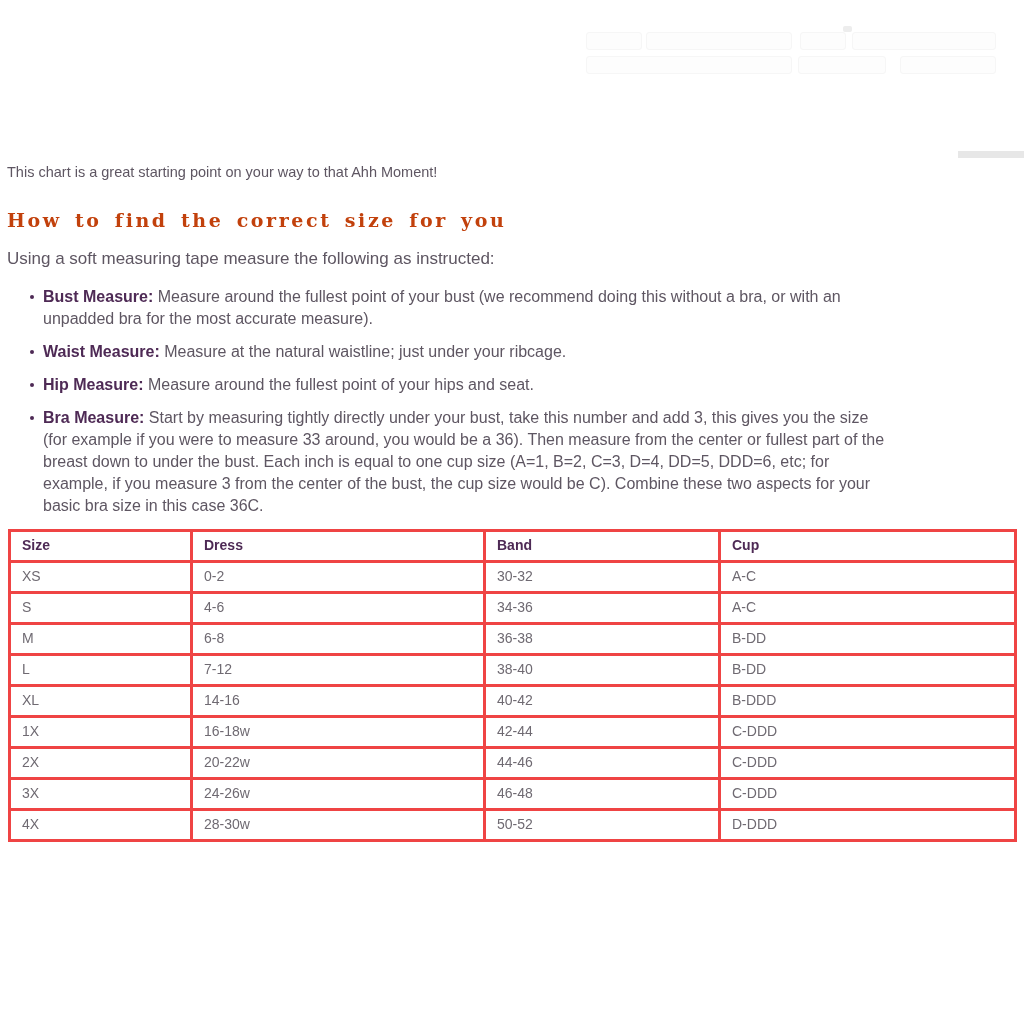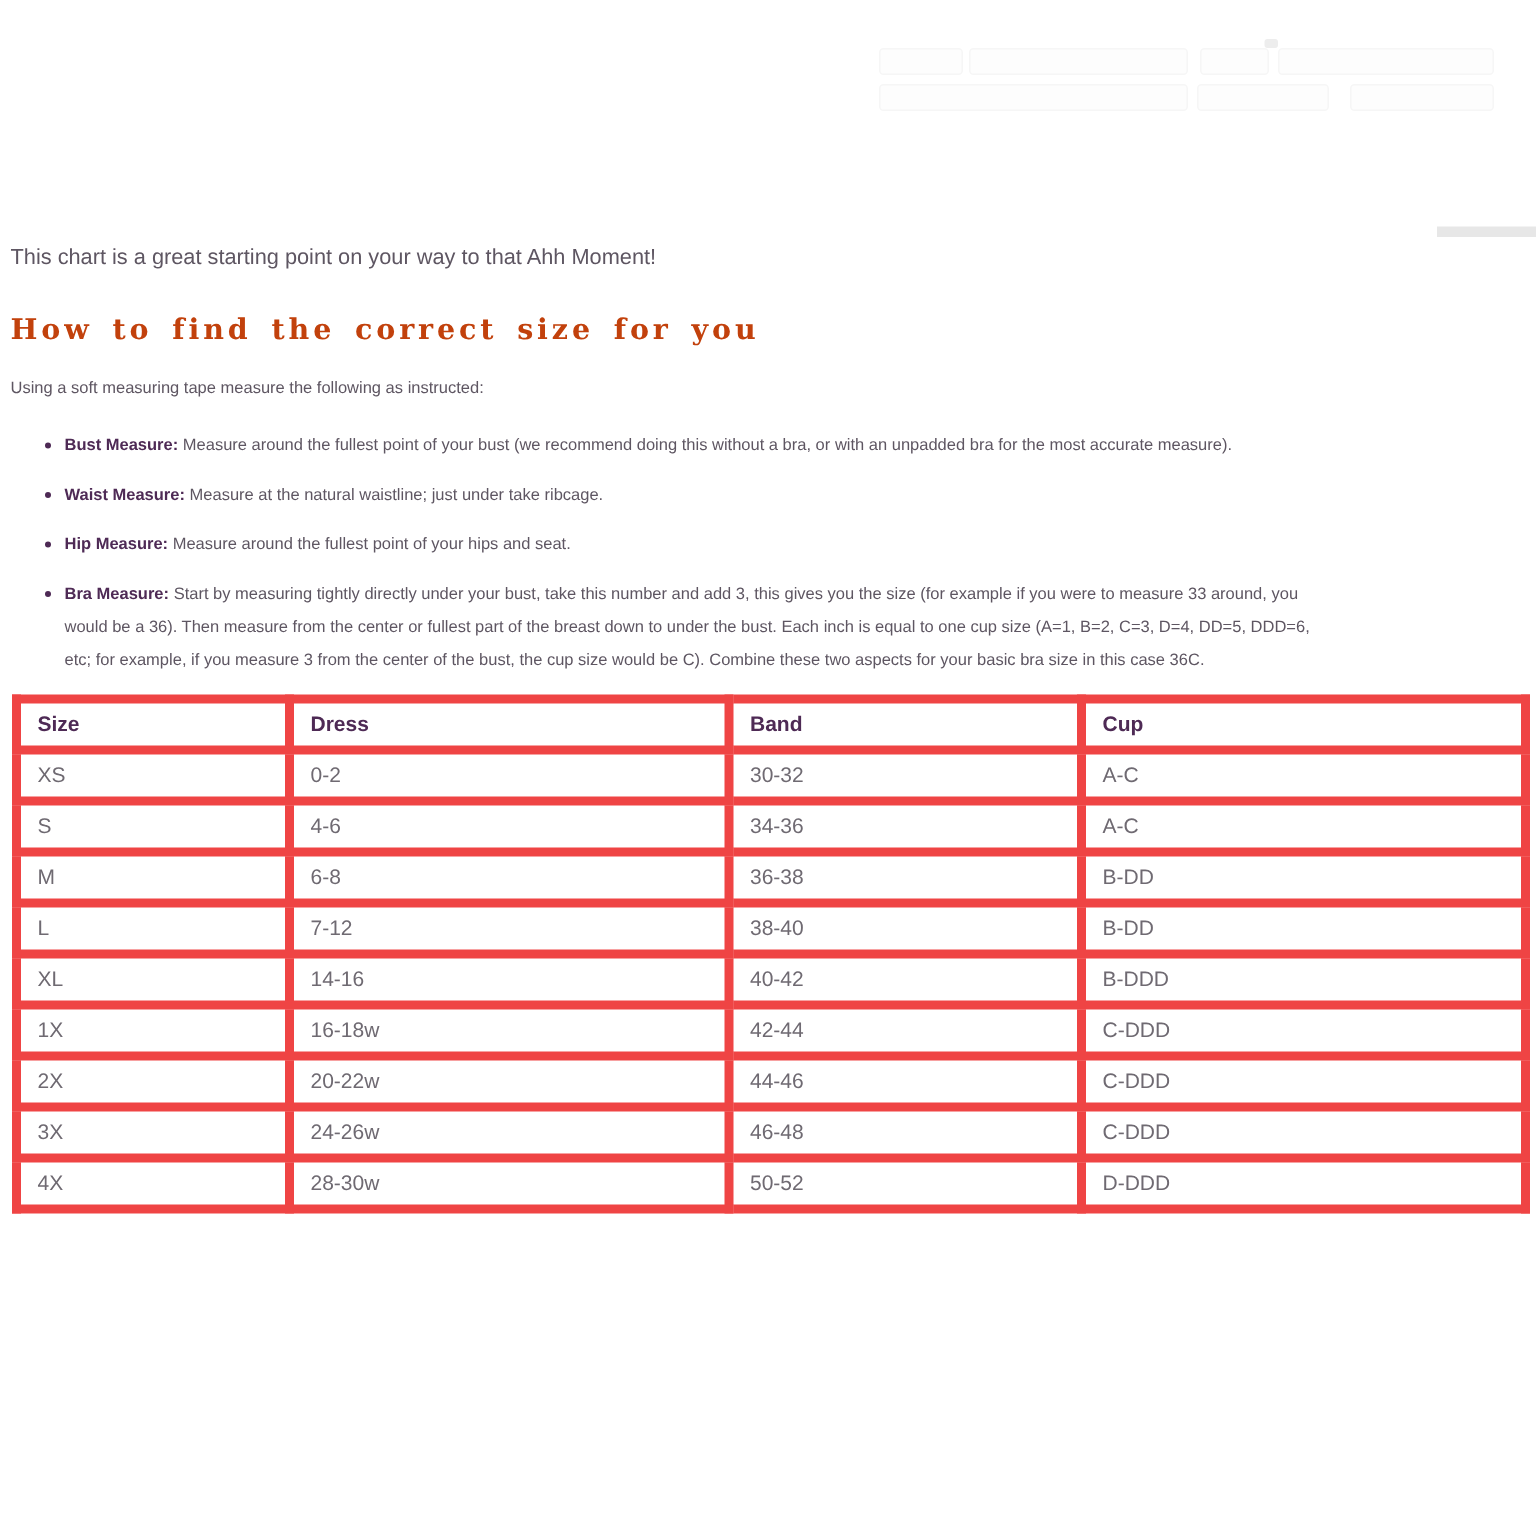--- a/index.html
+++ b/index.html
@@ -44,33 +44,33 @@
     font-weight: 700;
     font-size: 19px;
     line-height: 23px;
     letter-spacing: 2.6px;
     word-spacing: 4px;
     color: #c2410c;
   }
   .h-howto { margin-top: 27px; }
   .lead {
     margin-top: 17px;
-    font-size: 11px;
+    font-size: 17px;
     line-height: 20px;
     color: #5e5662;
   }
   ul.measure-list {
     margin-top: 17px;
     list-style: none;
   }
   ul.measure-list li {
     position: relative;
     padding-left: 36px;
     max-width: 990px;
-    font-size: 11px;
+    font-size: 16px;
     line-height: 22px;
     margin-bottom: 11px;
     color: #5e5662;
   }
   ul.measure-list li::before {
     content: "";
     position: absolute;
     left: 23px; top: 9px;
     width: 4px; height: 4px;
     border-radius: 50%;
@@ -82,21 +82,21 @@
   }
   .h-chart { margin-top: 31px; }
   table.conv {
     margin-top: 12px;
     margin-left: 1px;
     border-collapse: collapse;
     width: 1006px;
     table-layout: fixed;
   }
   table.conv th, table.conv td {
-    border: 6px solid #ef4444;
+    border: 3px solid #ef4444;
     text-align: left;
     padding: 5px 11px 6px 11px;
     font-size: 14px;
     line-height: 17px;
     overflow: hidden;
     white-space: nowrap;
   }
   table.conv th {
     font-weight: 700;
     color: #4e2a55;
@@ -121,21 +121,21 @@
 
 <main class="content">
   <p class="intro">This chart is a great starting point on your way to that Ahh Moment!</p>
 
   <h2 class="teal h-howto">How to find the correct size for you</h2>
 
   <p class="lead">Using a soft measuring tape measure the following as instructed:</p>
 
   <ul class="measure-list">
       <li><span class="b-label">Bust Measure:</span><span> Measure around the fullest point of your bust (we recommend doing this without a bra, or with an unpadded bra for the most accurate measure).</span></li>
-      <li><span class="b-label">Waist Measure:</span><span> Measure at the natural waistline; just under take ribcage.</span></li>
+      <li><span class="b-label">Waist Measure:</span><span> Measure at the natural waistline; just under your ribcage.</span></li>
       <li><span class="b-label">Hip Measure:</span><span> Measure around the fullest point of your hips and seat.</span></li>
       <li><span class="b-label">Bra Measure:</span><span> Start by measuring tightly directly under your bust, take this number and add 3, this gives you the size (for example if you were to measure 33 around, you would be a 36). Then measure from the center or fullest part of the breast down to under the bust. Each inch is equal to one cup size (A=1, B=2, C=3, D=4, DD=5, DDD=6, etc; for example, if you measure 3 from the center of the bust, the cup size would be C). Combine these two aspects for your basic bra size in this case 36C.</span></li>
     </ul>
 
 
   <table class="conv">
     <colgroup>
       <col style="width:182px">
       <col style="width:293px">
       <col style="width:235px">

